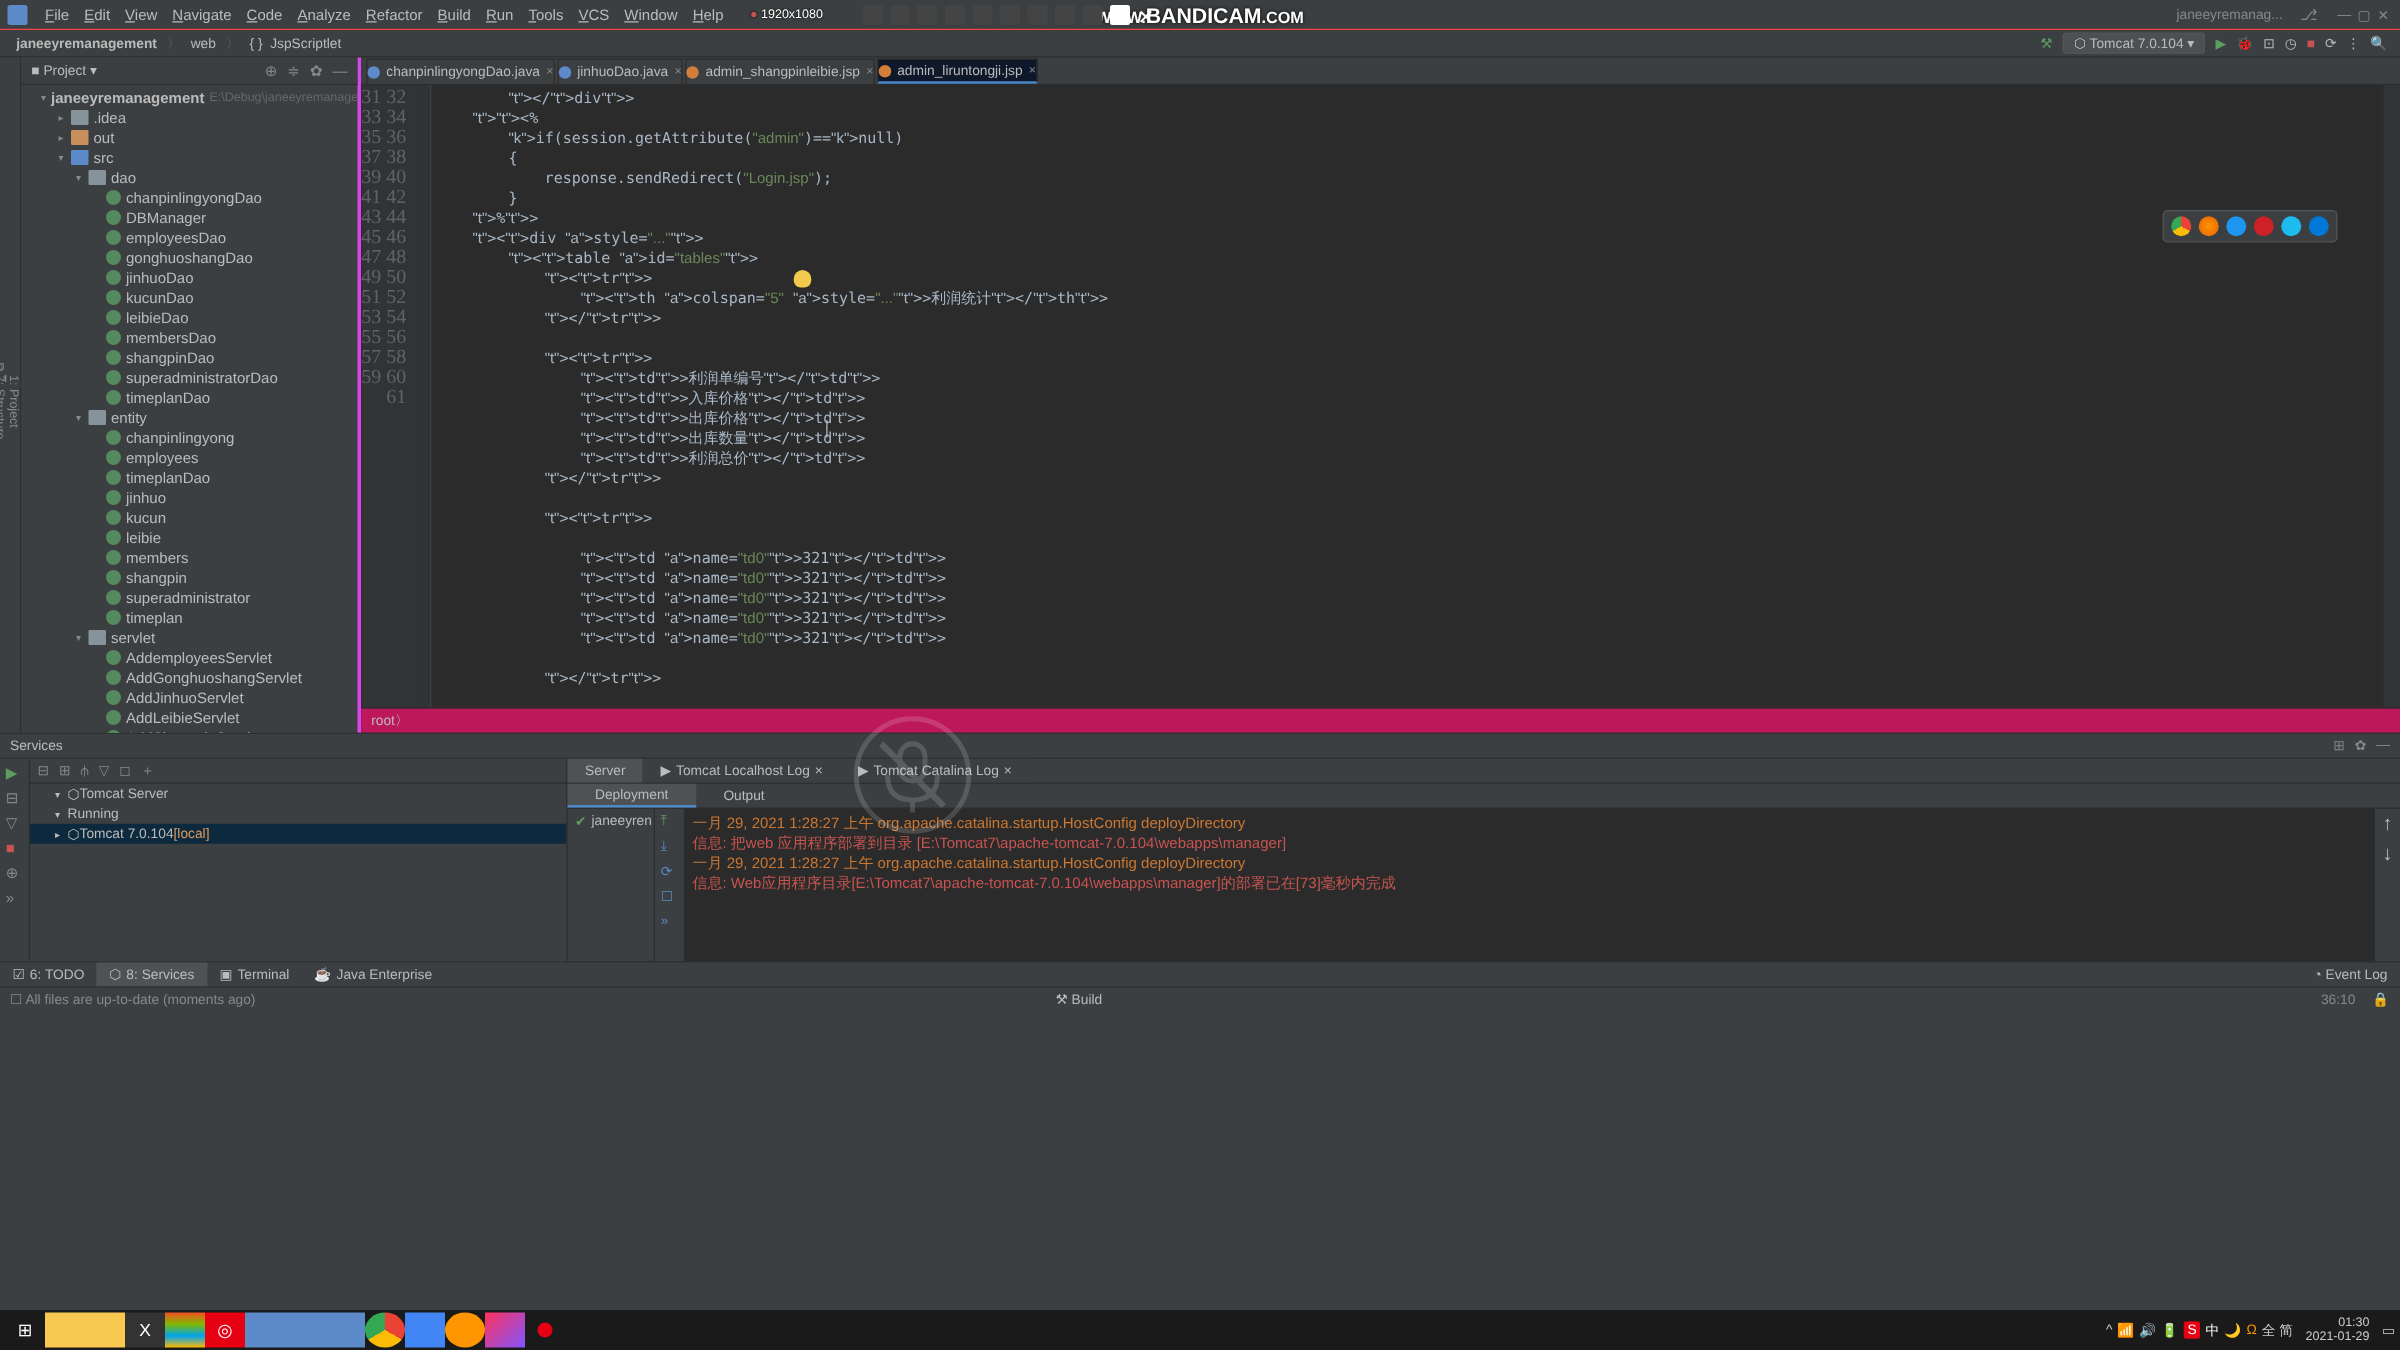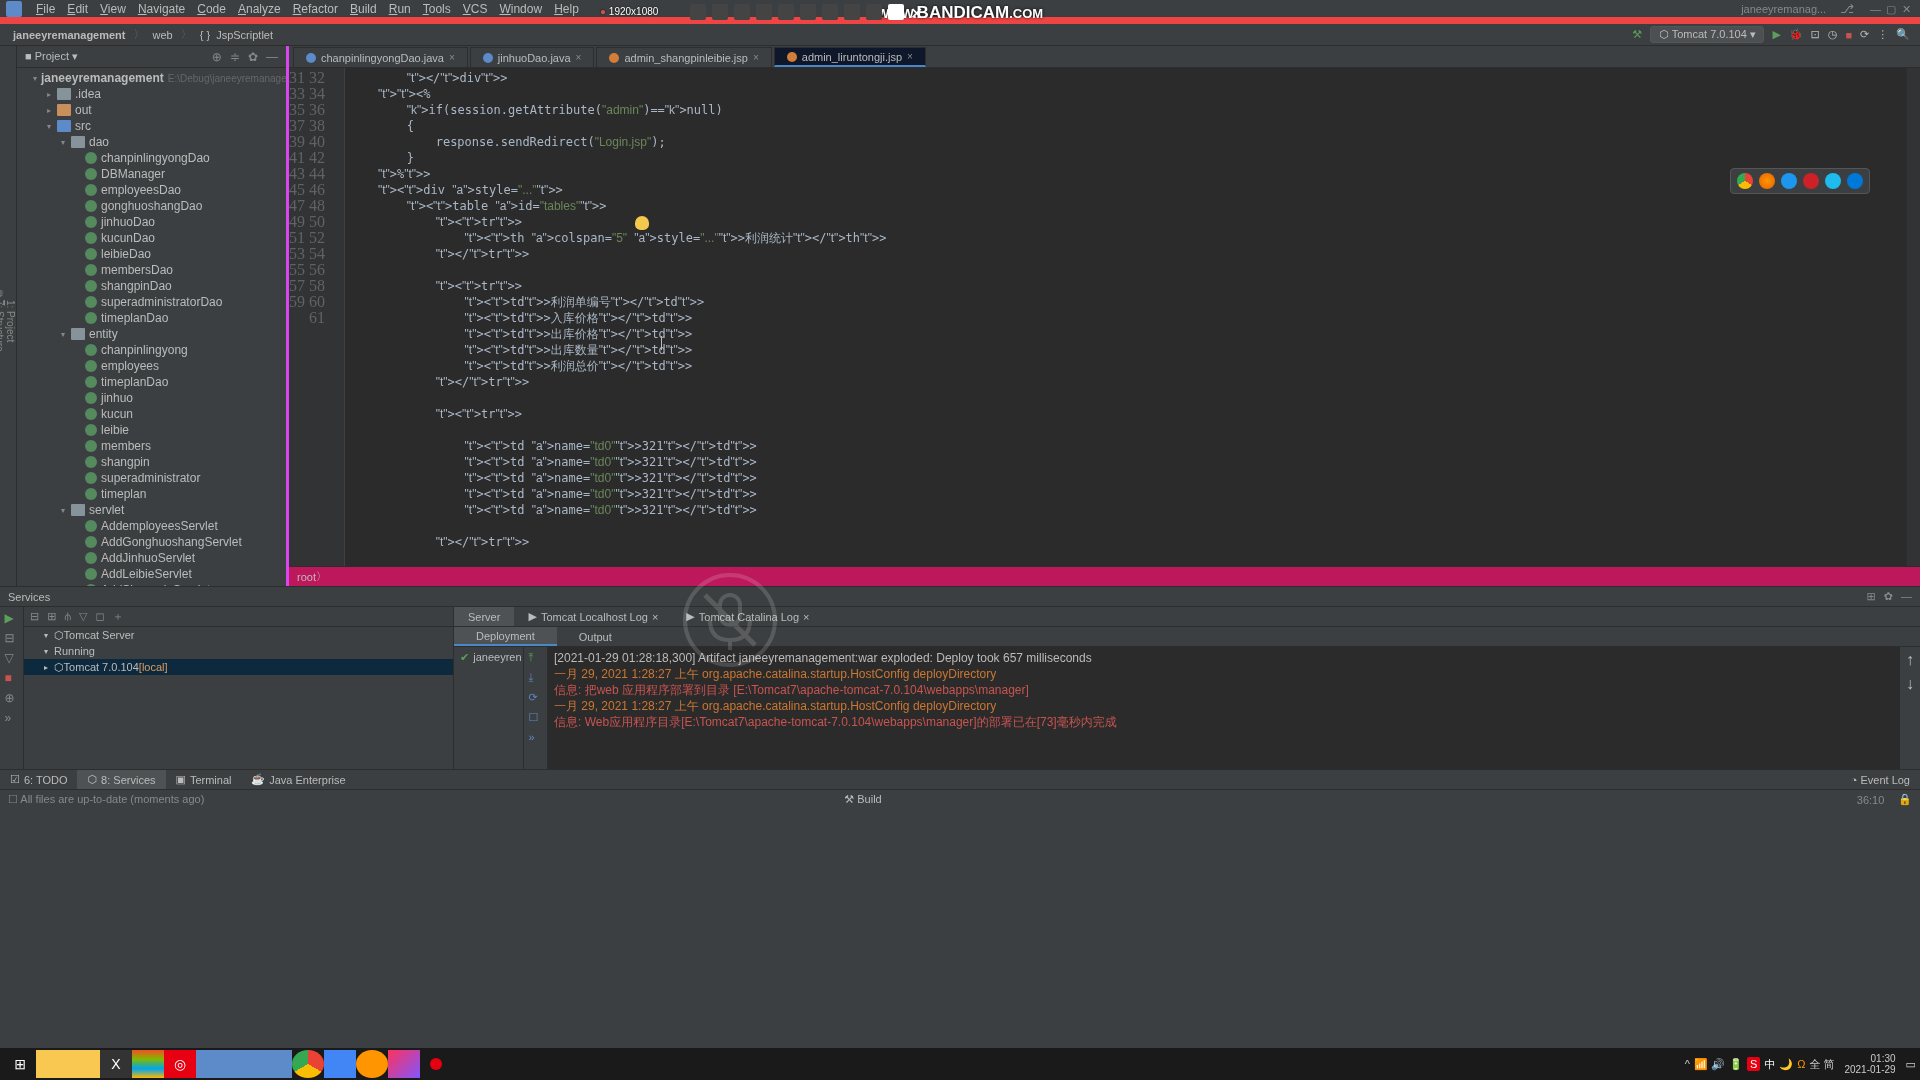--- a/index.html
+++ b/index.html
@@ -1,17 +1,17 @@
 <!DOCTYPE html>
 <html><head>
 <meta charset="utf-8">
 <style>
 *{margin:0;padding:0;box-sizing:border-box;font-family:"Segoe UI",Arial,sans-serif;user-select:none}
 body{width:1920px;height:1080px;background:#3c3f41;color:#bbb;overflow:hidden;position:relative}
-.menubar{height:24px;background:#3c3f41;display:flex;align-items:center;padding:0 6px;font-size:12px;border-bottom:7px solid #ef4444}
+.menubar{height:24px;background:#3c3f41;display:flex;align-items:center;padding:0 6px;font-size:12px;border-bottom:1px solid #ef4444}
 .menubar .logo{width:16px;height:16px;background:#5d8ac8;border-radius:2px;margin-right:8px}
 .menubar .menu-item{padding:0 6px;cursor:pointer;color:#bbb}
 .menubar .right{margin-left:auto;display:flex;align-items:center;gap:6px}
 .menubar .tab-label{color:#888;font-size:11px;padding:0 8px}
 .window-controls{display:flex;gap:4px;margin-left:10px}
 .window-controls span{width:12px;height:12px;color:#888;font-size:11px;cursor:pointer}
 .navbar{height:22px;background:#3c3f41;display:flex;align-items:center;padding:0 10px;font-size:11px;border-bottom:1px solid #2d2d2d;color:#bbb}
 .navbar .crumb{display:flex;gap:2px;align-items:center}
 .navbar .crumb span{padding:0 3px}
 .navbar .sep{color:#666}
@@ -31,21 +31,21 @@
 .tree-item .folder.orange{background:#c88e5c}
 .tree-item .folder.blue{background:#5d8ac8}
 .tree-item .jfile{width:12px;height:12px;border-radius:50%;display:inline-block;margin-right:4px}
 .tree-item .jfile.c{background:#548a5e}
 .tree-item .label{color:#bbb}
 .tree-item .label.bold{font-weight:bold}
 .tree-item .hint{color:#666;margin-left:4px;font-size:10px}
 .d1{padding-left:16px}.d2{padding-left:30px}.d3{padding-left:44px}.d4{padding-left:58px}
 .editor-area{flex:1;display:flex;flex-direction:column;background:#2b2b2b}
 .tabs{height:22px;background:#3c3f41;display:flex;align-items:flex-end;padding-left:4px;border-bottom:1px solid #2d2d2d}
-.tab{height:20px;display:flex;align-items:center;padding:0 12px;font-size:11px;color:#bbb;background:#3c3f41;border:1px solid #2d2d2d;border-bottom:none;margin-right:2px;cursor:pointer;gap:5px}
+.tab{height:20px;display:flex;align-items:center;padding:0 0;font-size:11px;color:#bbb;background:#3c3f41;border:1px solid #2d2d2d;border-bottom:none;margin-right:2px;cursor:pointer;gap:5px}
 .tab.active{background:#0f172a;border-bottom:2px solid #4a88c7}
 .tab .dot{width:10px;height:10px;border-radius:50%;display:inline-block}
 .tab .dot.java{background:#5d8ac8}
 .tab .dot.jsp{background:#d27e3a}
 .tab .close{color:#888;font-size:10px}
 .code-wrap{flex:1;display:flex;background:#2b2b2b;position:relative;overflow:hidden}
 .gutter{width:44px;background:#313335;text-align:right;padding:2px 8px 2px 0;font-size:16px;color:#606366;font-family:Liberation Serif, serif;line-height:16px}
 .fold-gutter{width:12px;background:#313335;border-right:1px solid #404040}
 .code{flex:1;font-family:"Consolas",monospace;font-size:12px;line-height:16px;padding:2px 4px;white-space:pre;color:#a9b7c6;position:relative}.code .s{color:#6a8759}
 .cursor-mark{position:absolute;top:268px;left:372px;width:1px;height:14px;background:#bbb}
@@ -500,21 +500,20 @@
           <span>janeeyren</span>
         </div>
       <div class="output-tools">
         <span style="color:#5d9e5f">⤒</span>
         <span>⤓</span>
         <span>⟳</span>
         <span>☐</span>
         <span>»</span>
       </div>
       <div class="console" id="console">
-          <div class="gray">[2021-01-29 01:28:18,300] Artifact janeeyremanagement:war exploded: Deploy took 657 milliseconds</div>
           <div class="orange">一月 29, 2021 1:28:27 上午 org.apache.catalina.startup.HostConfig deployDirectory</div>
           <div class="red">信息: 把web 应用程序部署到目录 [E:\Tomcat7\apache-tomcat-7.0.104\webapps\manager]</div>
           <div class="orange">一月 29, 2021 1:28:27 上午 org.apache.catalina.startup.HostConfig deployDirectory</div>
           <div class="red">信息: Web应用程序目录[E:\Tomcat7\apache-tomcat-7.0.104\webapps\manager]的部署已在[73]毫秒内完成</div>
         </div>
       <div class="console-right-tools">
         <span>↑</span>
         <span>↓</span>
       </div>
     </div>

